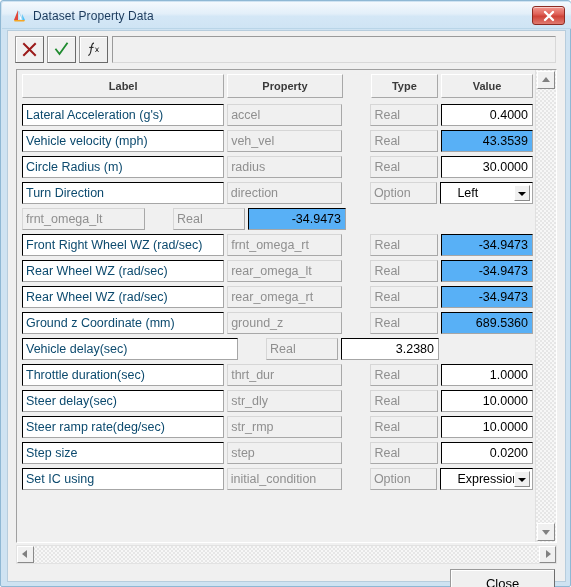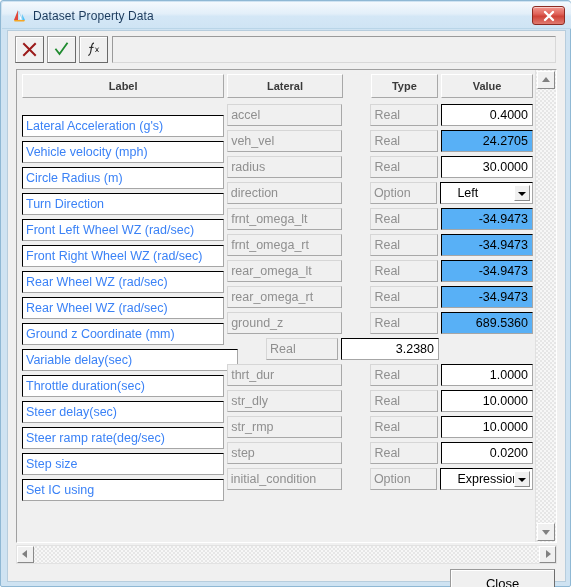--- a/index.html
+++ b/index.html
@@ -166,22 +166,21 @@
     height: 24px;
     line-height: 22px;
   }
 
   .fld-white {
     background: #ffffff;
     border: 1px solid #000000;
     border-right-color: #a6a6a6;
     border-bottom-color: #a6a6a6;
     padding-left: 3px;
-    color: #3b82f6;
-    margin-top: 11px;
+    color: #0c4a6e;
   }
   .fld-gray {
     background: #f0f0f0;
     border: 1px solid #a8a8a8;
     border-top-color: #d6d6d6;
     border-left-color: #d6d6d6;
     padding-left: 3px;
     color: #8f8f8f;
   }
   .fld-num {
@@ -369,52 +368,51 @@
         </span>
       </div>
       <div class="tb-field"></div>
     </div>
 
     <div class="grid-panel">
       <div class="grid-body">
 
         <div class="grid-row header">
           <div class="cell c-label hdr">Label</div>
-          <div class="cell c-variable hdr">Lateral</div>
+          <div class="cell c-variable hdr">Property</div>
           <div class="cell c-type hdr">Type</div>
           <div class="cell c-value hdr">Value</div>
         </div>
 
         <div id="rows-host">
             <div class="grid-row">
               <div class="cell c-label fld-white">Lateral Acceleration (g's)</div>
               <div class="cell c-variable fld-gray">accel</div>
               <div class="cell c-type fld-gray">Real</div>
               <div class="cell c-value fld-num">0.4000</div>
             </div>
             <div class="grid-row">
               <div class="cell c-label fld-white">Vehicle velocity (mph)</div>
               <div class="cell c-variable fld-gray">veh_vel</div>
               <div class="cell c-type fld-gray">Real</div>
-              <div class="cell c-value fld-num hl">24.2705</div>
+              <div class="cell c-value fld-num hl">43.3539</div>
             </div>
             <div class="grid-row">
               <div class="cell c-label fld-white">Circle Radius (m)</div>
               <div class="cell c-variable fld-gray">radius</div>
               <div class="cell c-type fld-gray">Real</div>
               <div class="cell c-value fld-num">30.0000</div>
             </div>
             <div class="grid-row">
               <div class="cell c-label fld-white">Turn Direction</div>
               <div class="cell c-variable fld-gray">direction</div>
               <div class="cell c-type fld-gray">Option</div>
               <div class="cell c-value combo"><span>Left</span><span class="combo-arrow"></span></div>
             </div>
             <div class="grid-row">
-              <div class="cell c-label fld-white">Front Left Wheel WZ (rad/sec)</div>
               <div class="cell c-variable fld-gray">frnt_omega_lt</div>
               <div class="cell c-type fld-gray">Real</div>
               <div class="cell c-value fld-num hl">-34.9473</div>
             </div>
             <div class="grid-row">
               <div class="cell c-label fld-white">Front Right Wheel WZ (rad/sec)</div>
               <div class="cell c-variable fld-gray">frnt_omega_rt</div>
               <div class="cell c-type fld-gray">Real</div>
               <div class="cell c-value fld-num hl">-34.9473</div>
             </div>
@@ -430,21 +428,21 @@
               <div class="cell c-type fld-gray">Real</div>
               <div class="cell c-value fld-num hl">-34.9473</div>
             </div>
             <div class="grid-row">
               <div class="cell c-label fld-white">Ground z Coordinate (mm)</div>
               <div class="cell c-variable fld-gray">ground_z</div>
               <div class="cell c-type fld-gray">Real</div>
               <div class="cell c-value fld-num hl">689.5360</div>
             </div>
             <div class="grid-row">
-              <div class="cell c-label fld-white">Variable delay(sec)</div>
+              <div class="cell c-label fld-white">Vehicle delay(sec)</div>
               <div class="cell c-type fld-gray">Real</div>
               <div class="cell c-value fld-num">3.2380</div>
             </div>
             <div class="grid-row">
               <div class="cell c-label fld-white">Throttle duration(sec)</div>
               <div class="cell c-variable fld-gray">thrt_dur</div>
               <div class="cell c-type fld-gray">Real</div>
               <div class="cell c-value fld-num">1.0000</div>
             </div>
             <div class="grid-row">

